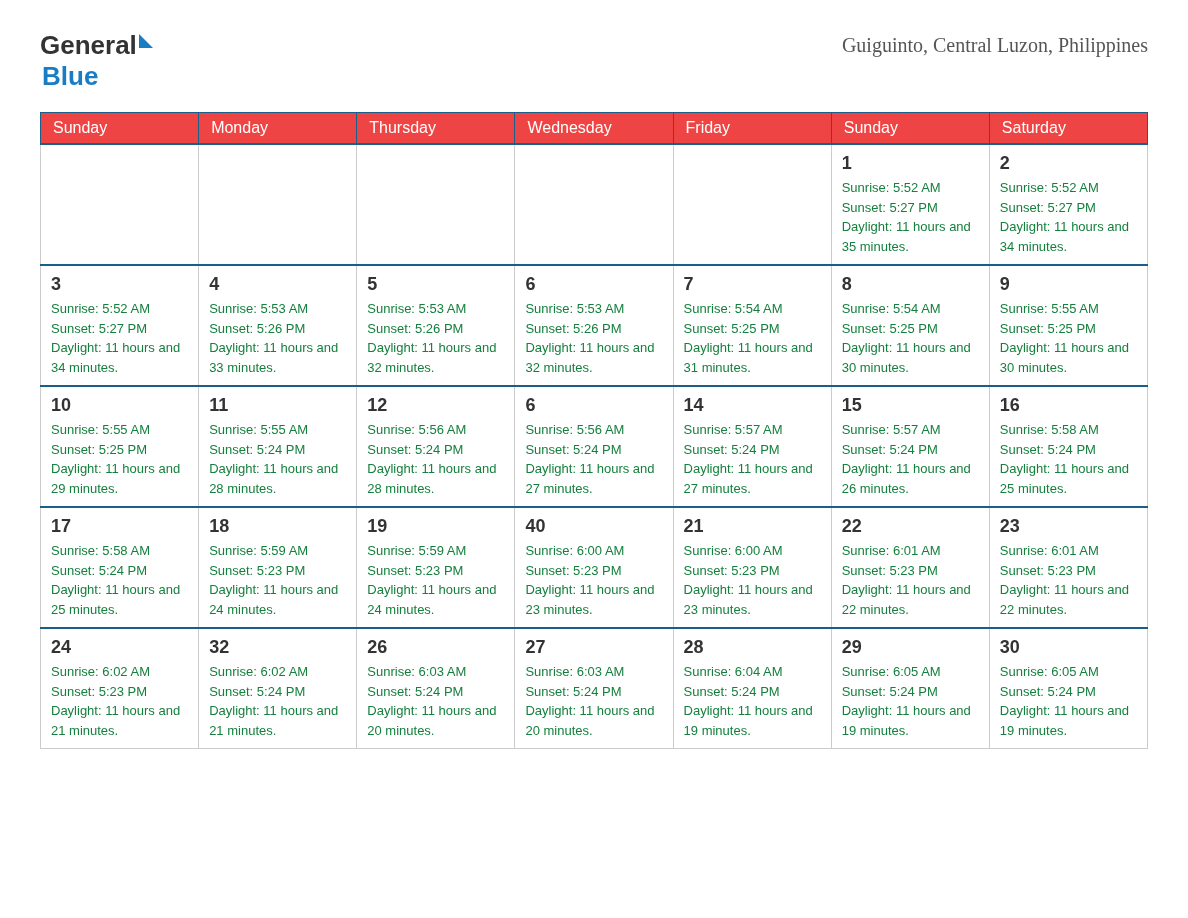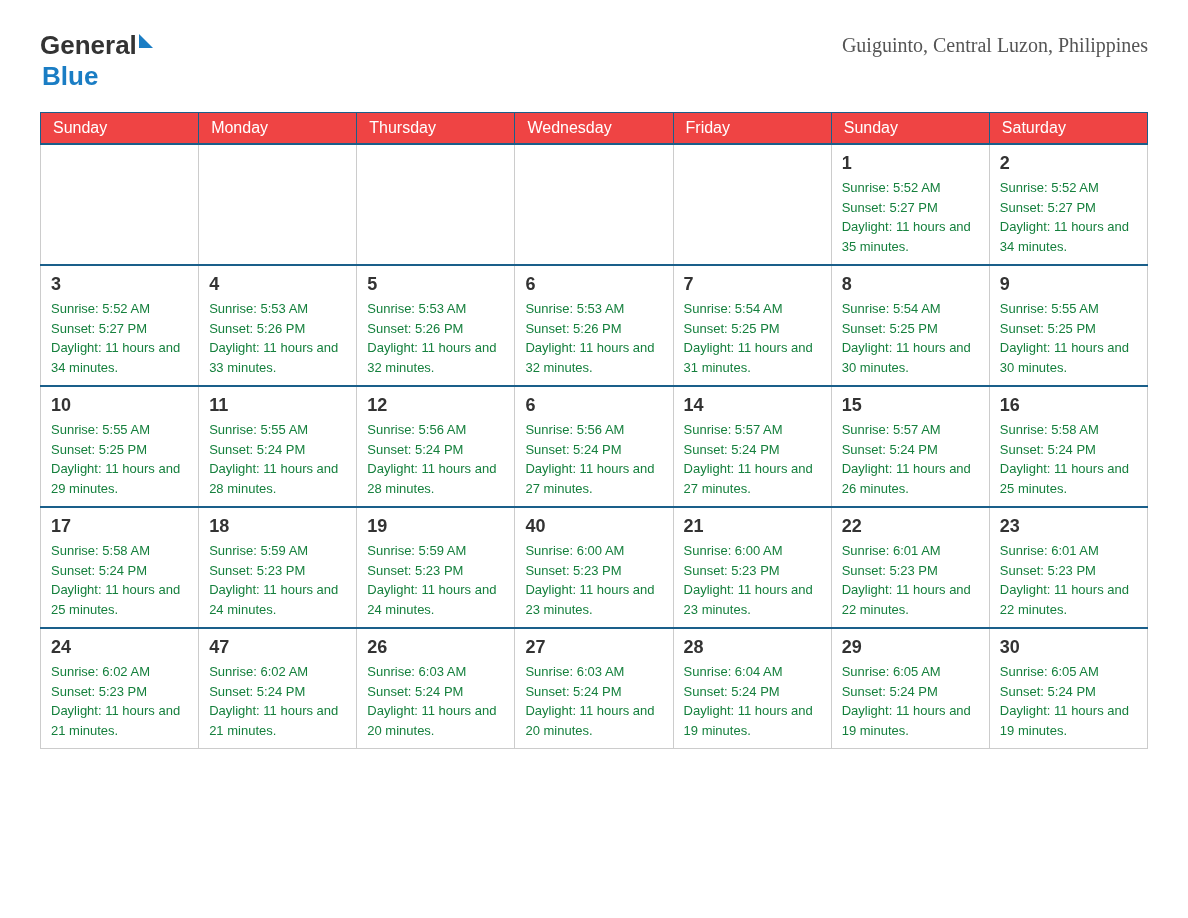--- a/index.html
+++ b/index.html
@@ -234,21 +234,21 @@
           <span class="day-number">23</span>
           <div class="day-info">Sunrise: 6:01 AM<br>Sunset: 5:23 PM<br>Daylight: 11 hours and 22 minutes.</div>
         </td>
       </tr>
       <tr class="week-row">
         <td>
           <span class="day-number">24</span>
           <div class="day-info">Sunrise: 6:02 AM<br>Sunset: 5:23 PM<br>Daylight: 11 hours and 21 minutes.</div>
         </td>
         <td>
-          <span class="day-number">47</span>
+          <span class="day-number">32</span>
           <div class="day-info">Sunrise: 6:02 AM<br>Sunset: 5:24 PM<br>Daylight: 11 hours and 21 minutes.</div>
         </td>
         <td>
           <span class="day-number">26</span>
           <div class="day-info">Sunrise: 6:03 AM<br>Sunset: 5:24 PM<br>Daylight: 11 hours and 20 minutes.</div>
         </td>
         <td>
           <span class="day-number">27</span>
           <div class="day-info">Sunrise: 6:03 AM<br>Sunset: 5:24 PM<br>Daylight: 11 hours and 20 minutes.</div>
         </td>

